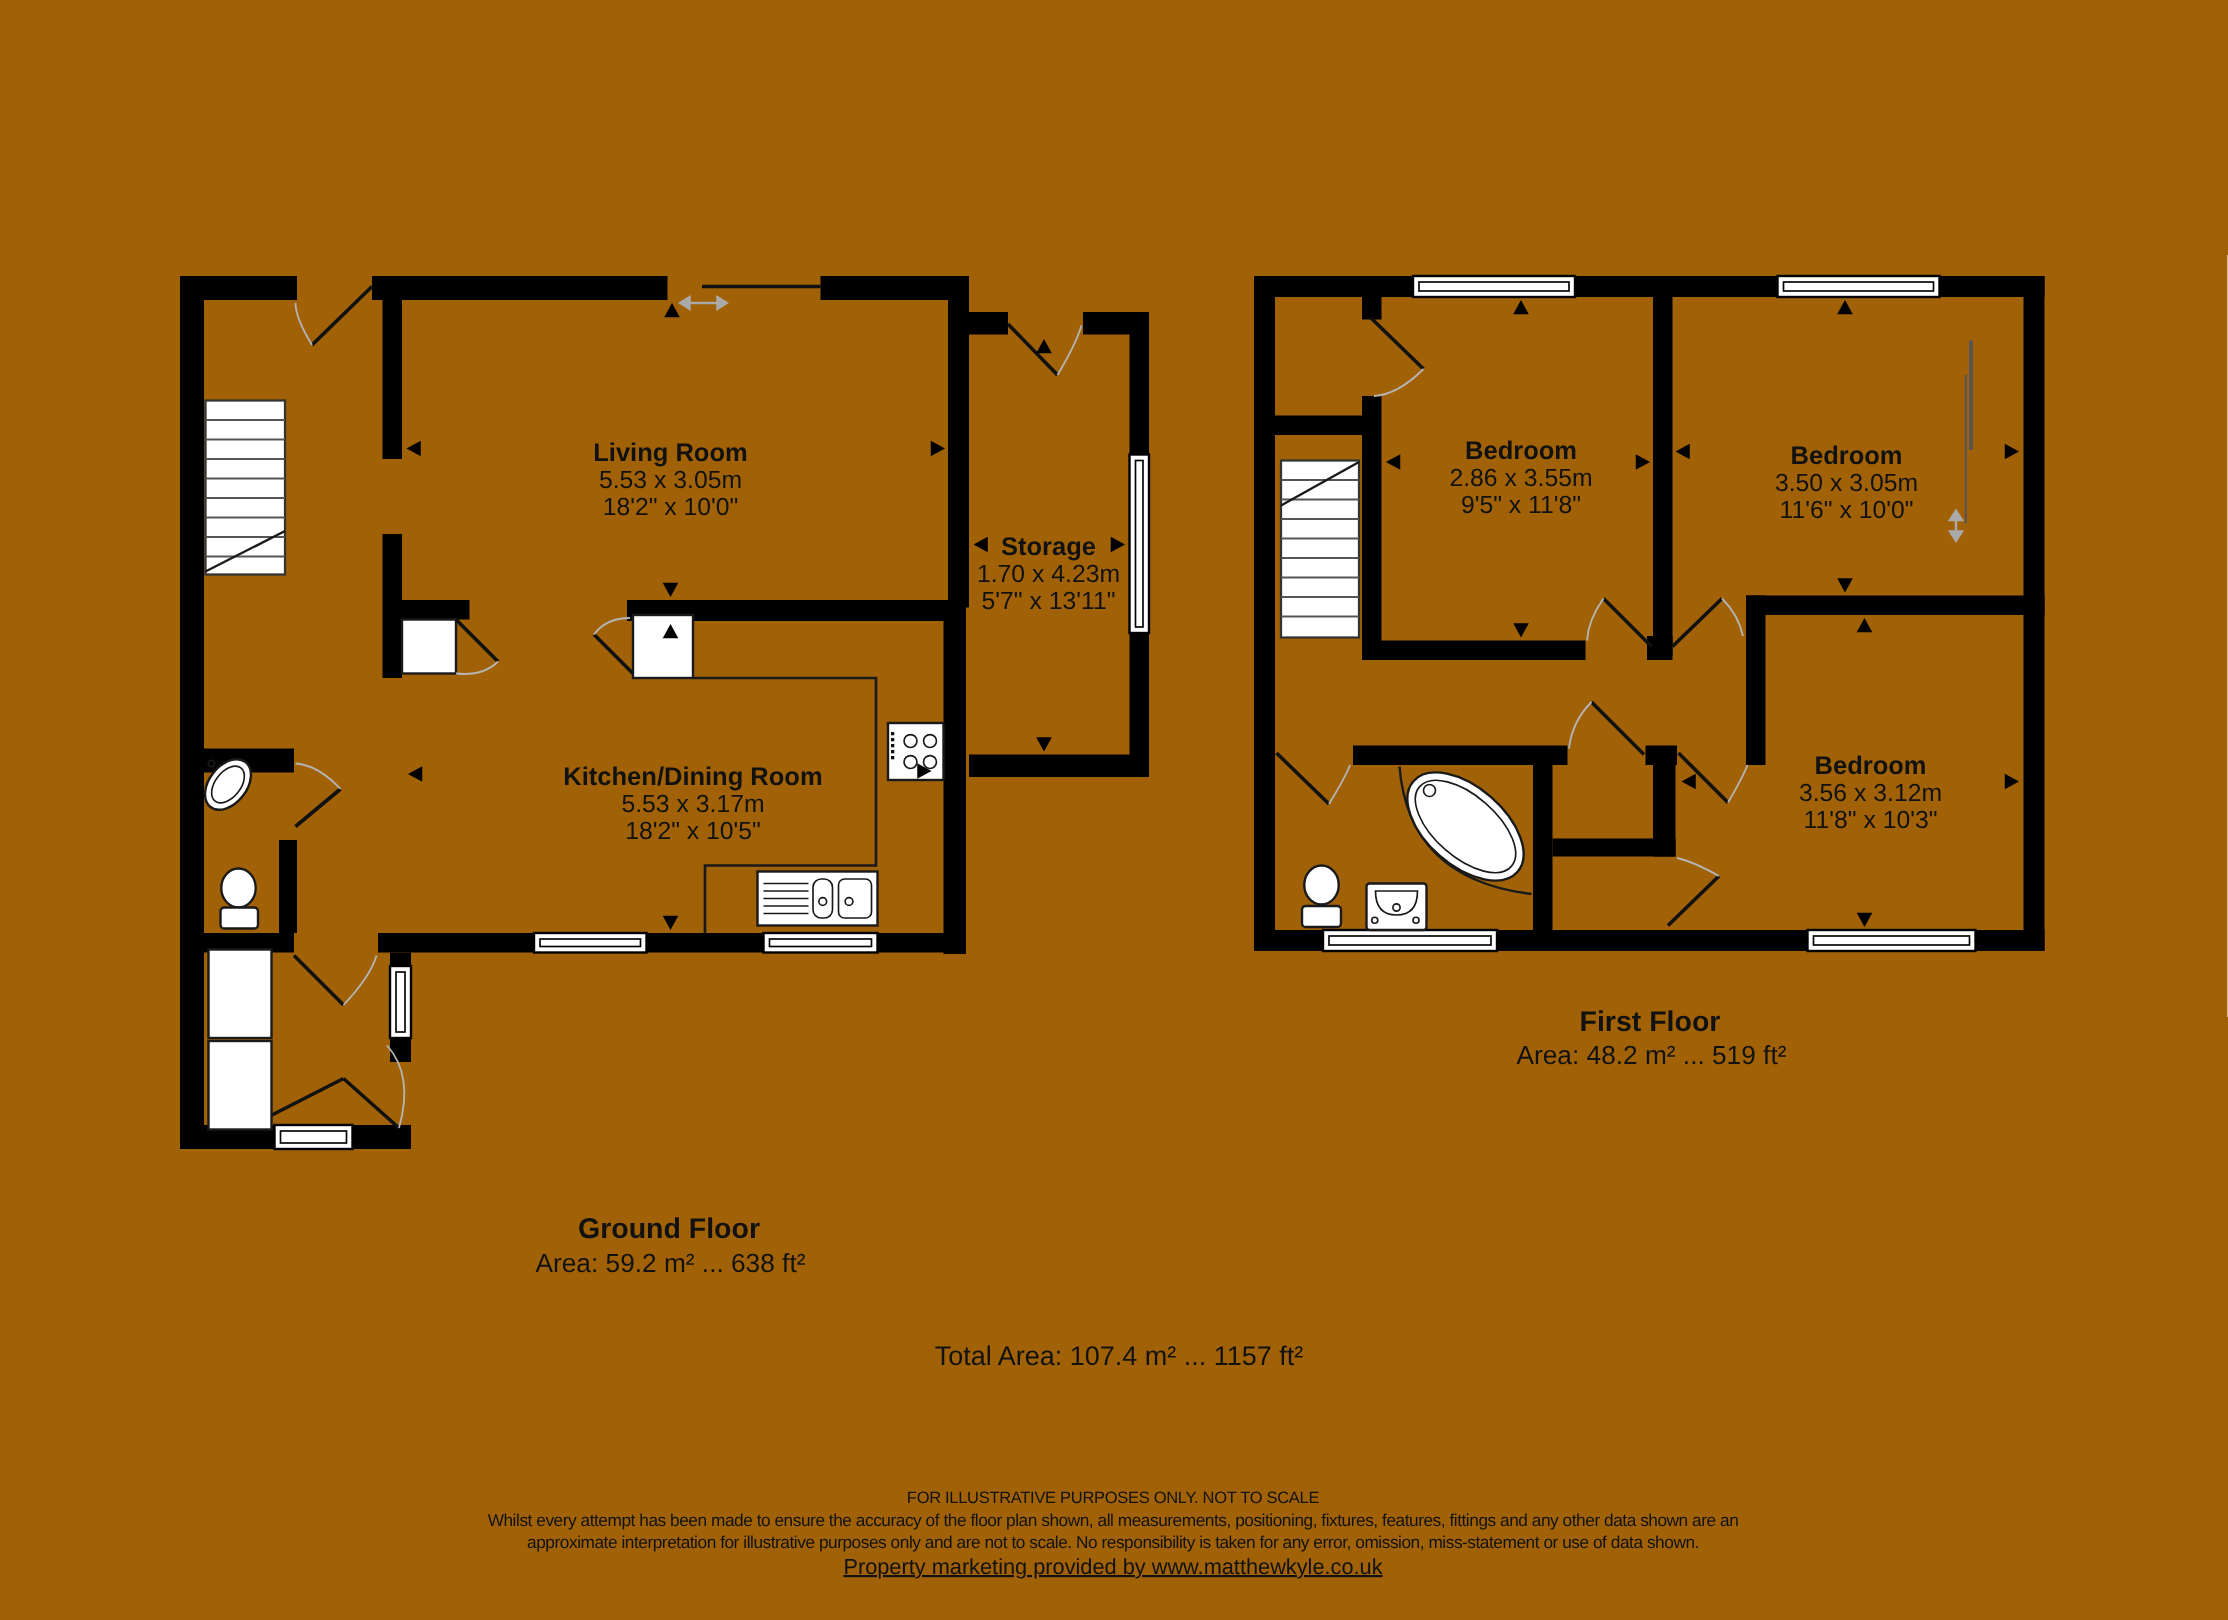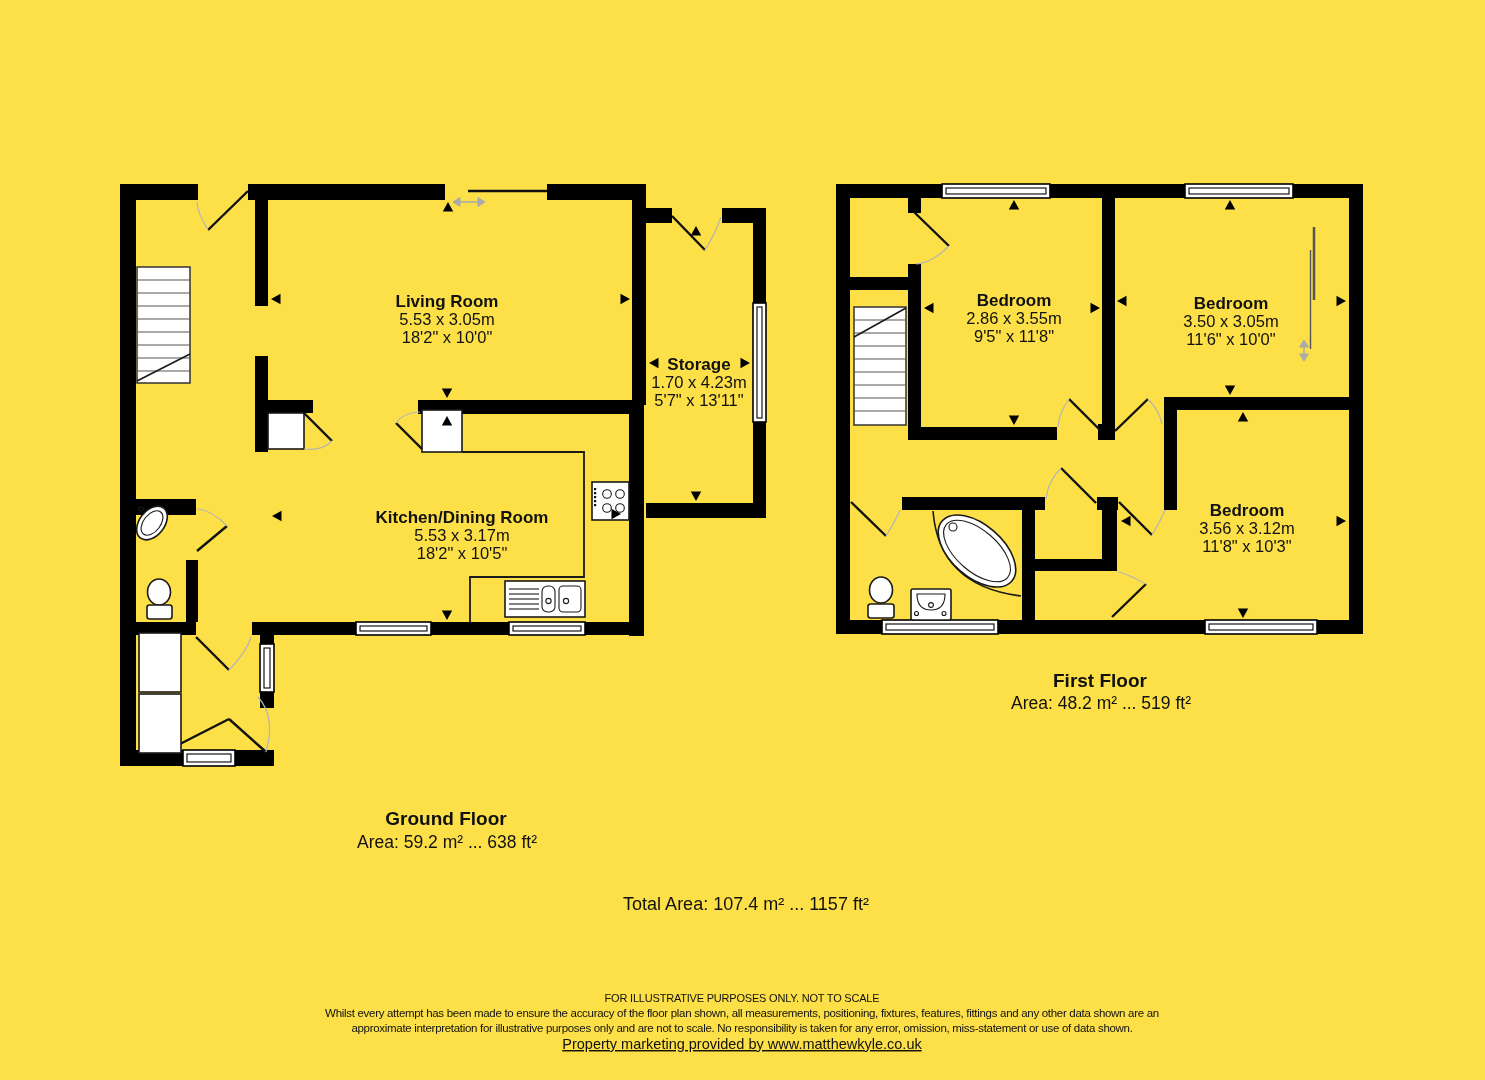--- a/index.html
+++ b/index.html
@@ -1,16 +1,16 @@
 <!DOCTYPE html>
 <html><head>
 <meta charset="utf-8">
 <style>
   html,body{margin:0;padding:0;background:#ffffff;}
-  .page{width:1485px;height:1080px;background:#fde047;position:relative;font-family:"Liberation Sans",sans-serif;}
+  .page{width:1485px;height:1080px;background:#a16207;position:relative;font-family:"Liberation Sans",sans-serif;}
   svg{display:block;}
   .wall{fill:#000000;stroke:none;}
   .win{fill:#ffffff;stroke:#000000;stroke-width:1.6;}
   .win-in{fill:none;stroke:#000000;stroke-width:1.1;}
   .thin{fill:none;stroke:#1a1a1a;stroke-width:1.6;}
   .fixture{fill:#ffffff;stroke:#1a1a1a;stroke-width:1.6;}
   .fixture2{fill:none;stroke:#1a1a1a;stroke-width:1.1;}
   .leaf{fill:none;stroke:#111111;stroke-width:2.4;}
   .arc{fill:none;stroke:#b5b5b5;stroke-width:1.2;}
   .counter{fill:none;stroke:#1a1a1a;stroke-width:1.8;}

